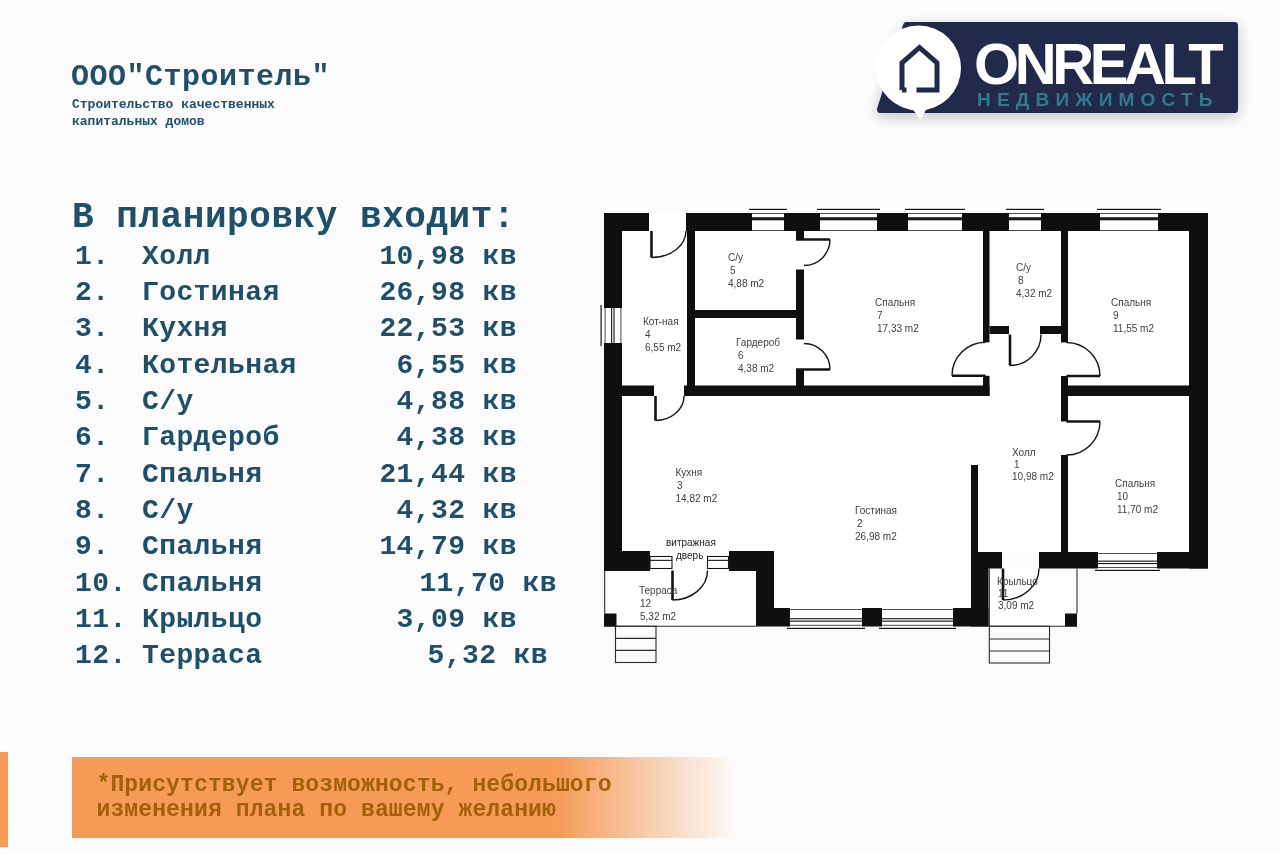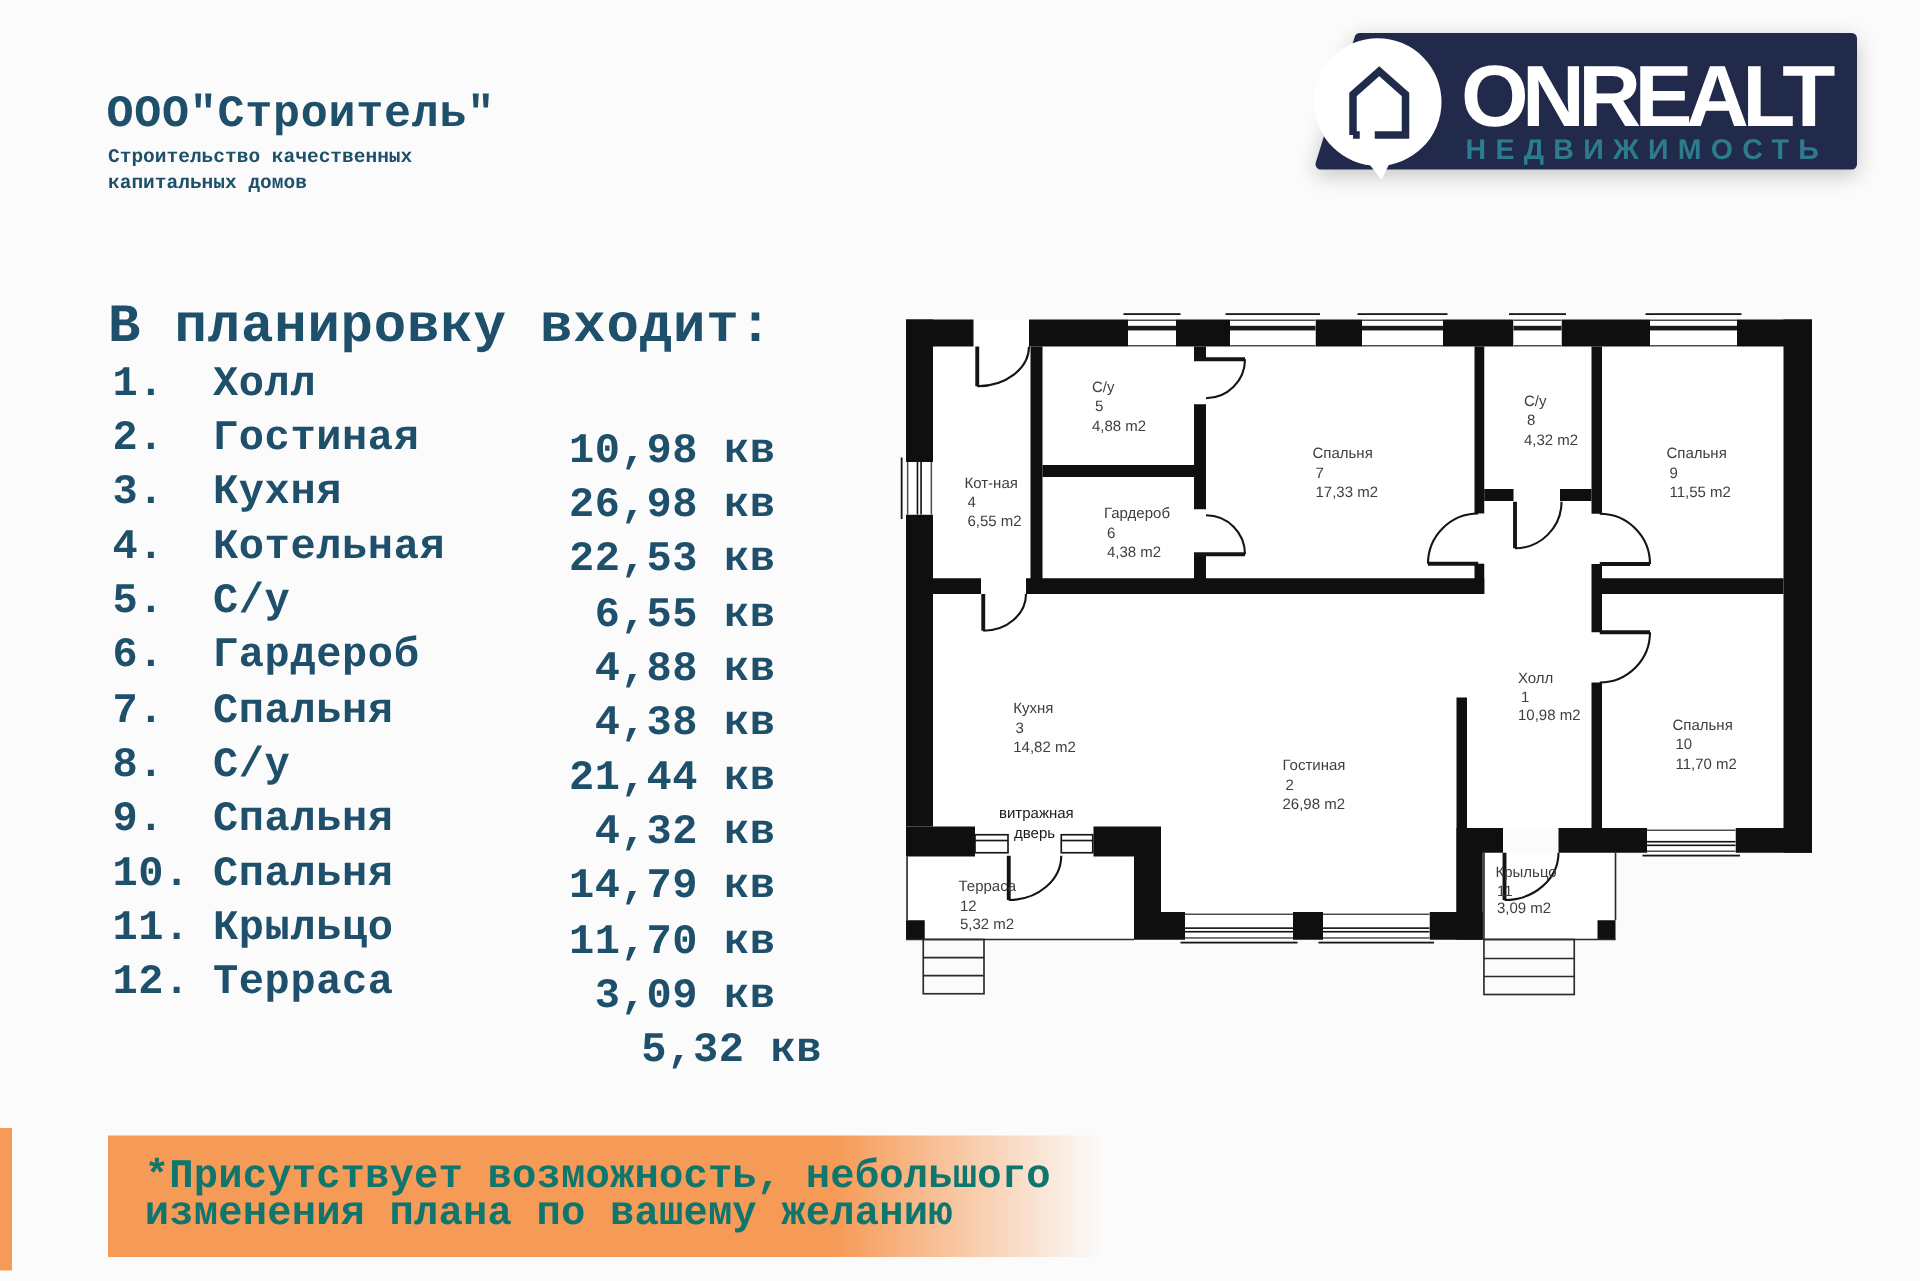--- a/index.html
+++ b/index.html
@@ -4,21 +4,21 @@
 <style>
   html,body{margin:0;padding:0;}
   body{width:1280px;height:854px;position:relative;background:#fbfbfb;overflow:hidden;
        font-family:"Liberation Mono", monospace;}
   .navy{color:#1e4f6b;}
   .mono{font-family:"Liberation Mono", monospace;font-weight:bold;}
   .abs{position:absolute;}
   .row{position:absolute;left:0;width:540px;height:32px;}
   .row .n{position:absolute;left:75px;}
   .row .m{position:absolute;left:142px;}
-  .row .v{position:absolute;right:23px;margin-top:45px;}
+  .row .v{position:absolute;right:23px;}
   .rowtxt{font-family:"Liberation Mono",monospace;font-weight:bold;font-size:28px;
           color:#1e4f6b;line-height:28px;letter-spacing:0.4px;white-space:pre;}
 </style>
 </head>
 <body>
 
 <div class="abs mono navy" style="left:71px;top:62px;font-size:30px;line-height:30px;letter-spacing:0.5px;white-space:pre;">ООО"Строитель"</div>
 
 <div class="abs mono navy" style="left:72px;top:95.5px;font-size:13px;line-height:17.3px;white-space:pre;">Строительство качественных
 капитальных домов</div>
@@ -70,21 +70,21 @@
 <div class="row rowtxt" style="top:388.1px;"><span class="n">5.</span><span class="m">С/у</span><span class="v"> 4,88 кв</span></div>
 
 <div class="row rowtxt" style="top:424.4px;"><span class="n">6.</span><span class="m">Гардероб</span><span class="v"> 4,38 кв</span></div>
 
 <div class="row rowtxt" style="top:460.7px;"><span class="n">7.</span><span class="m">Спальня</span><span class="v">21,44 кв</span></div>
 
 <div class="row rowtxt" style="top:497.1px;"><span class="n">8.</span><span class="m">С/у</span><span class="v"> 4,32 кв</span></div>
 
 <div class="row rowtxt" style="top:533.4px;"><span class="n">9.</span><span class="m">Спальня</span><span class="v">14,79 кв</span></div>
 
-<div class="row rowtxt" style="top:569.7px;"><span class="n">10.</span><span class="m">Спальня</span><span class="v">11,70 кв</span></div>
+<div class="row rowtxt" style="top:569.7px;padding-left:40px;"><span class="n">10.</span><span class="m">Спальня</span><span class="v">11,70 кв</span></div>
 
 <div class="row rowtxt" style="top:606px;text-align:right;"><span class="n">11.</span><span class="m">Крыльцо</span><span class="v"> 3,09 кв</span></div>
 
 <div class="row rowtxt" style="top:642.4px;padding-left:31px;"><span class="n">12.</span><span class="m">Терраса</span><span class="v"> 5,32 кв</span></div>
 
 <svg class="abs" style="left:0;top:0;" width="1280" height="854" viewBox="0 0 1280 854">
 
   <g fill="#ffffff">
     <rect x="604" y="213" width="604" height="183"></rect>
     <rect x="1061" y="396" width="147" height="172.5"></rect>
@@ -373,14 +373,14 @@
     <text x="666" y="545.5">витражная</text>
     <text x="676" y="558.5">дверь</text>
   </g>
 </svg>
 
 <div class="abs" style="left:0;top:752px;width:8px;height:95px;background:#f69a57;"></div>
 
 <div class="abs" style="left:72px;top:756.5px;width:663px;height:81px;
   background:linear-gradient(to right,#f69a57 0%,#f69a57 73%,rgba(246,154,87,0) 100%);"></div>
 
-<div class="abs mono" style="left:96.5px;top:773px;font-size:27px;line-height:25.2px;letter-spacing:0.12px;color:#0f766e;white-space:pre;">*Присутствует возможность, небольшого
+<div class="abs mono" style="left:96.5px;top:773px;font-size:23px;line-height:25.2px;letter-spacing:0.12px;color:#a16207;white-space:pre;">*Присутствует возможность, небольшого
 изменения плана по вашему желанию</div>
 
 </body></html>

